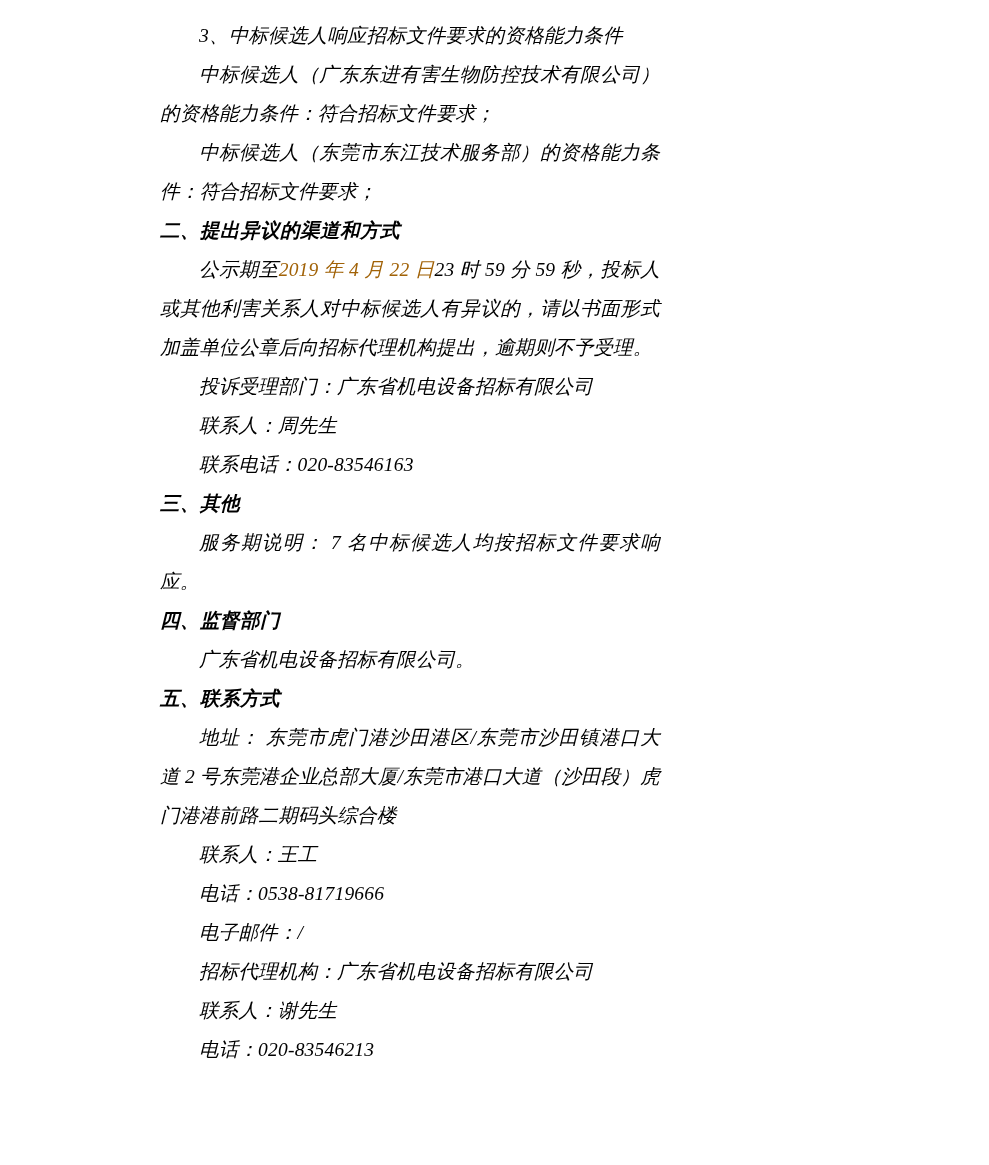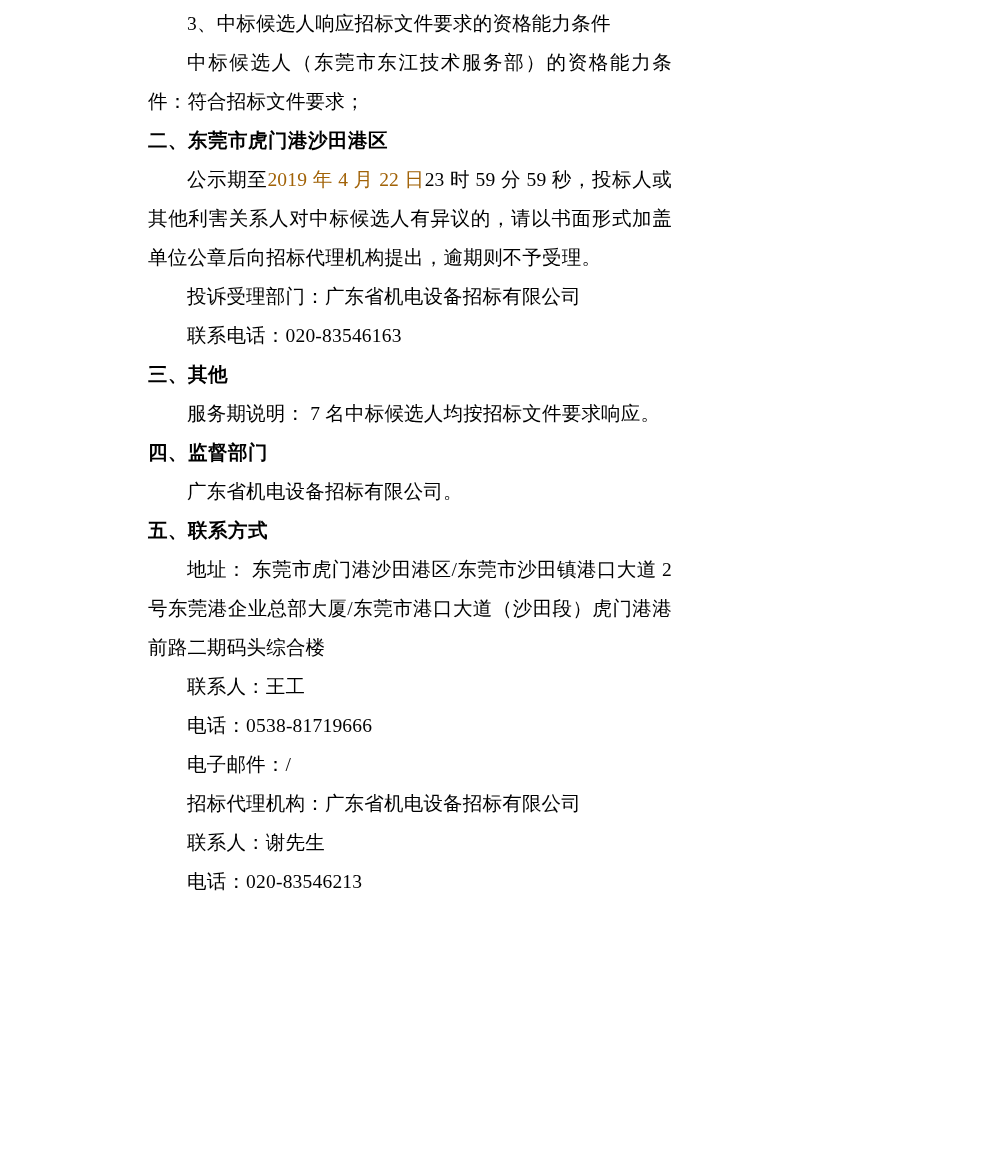--- a/index.html
+++ b/index.html
@@ -11,21 +11,22 @@
     width: 989px;
     min-height: 1165px;
     font-family: "Liberation Serif", "DejaVu Serif", serif;
     color: #000000;
   }
   .page {
     position: relative;
     width: 820px;
     min-height: 1165px;
     box-sizing: border-box;
-    padding: 0;
+    padding: 12px;
+    font-style: italic;
   }
   .doc-body {
     padding: 4px 148px 0 148px;
   }
   
   p {
     margin: 0;
     font-size: 19.5px;
     line-height: 39px;
     text-align: justify;
@@ -54,29 +55,31 @@
   .mail { font-family: "Liberation Serif", serif; }
 </style>
 </head>
 <body>
 
 <div class="page">
   <div class="doc-body">
 
     <p class="indent">3、中标候选人响应招标文件要求的资格能力条件</p>
 
+    <p class="indent-sub">中标候选人（广东东进有害生物防控技术有限公司）的资格能力条件：符合招标文件要求；</p>
 
     <p class="indent-sub">中标候选人（东莞市东江技术服务部）的资格能力条件：符合招标文件要求；</p>
 
-    <p class="heading">二、东莞市虎门港沙田港区</p>
+    <p class="heading">二、提出异议的渠道和方式</p>
 
     <p class="indent"><span>公示期至</span><span class="red nowrap">2019 年 4 月 22 日</span><span>23 时 59 分 59 秒，投标人或其他利害关系人对中标候选人有异议的，请以书面形式加盖单位公章后向招标代理机构提出，逾期则不予受理。</span></p>
 
     <p class="indent">投诉受理部门：广东省机电设备招标有限公司</p>
 
+    <p class="indent">联系人：周先生</p>
 
     <p class="indent">联系电话：020-83546163</p>
 
     <p class="heading">三、其他</p>
 
     <p class="indent">服务期说明： 7 名中标候选人均按招标文件要求响应。</p>
 
     <p class="heading">四、监督部门</p>
 
     <p class="indent">广东省机电设备招标有限公司。</p>

